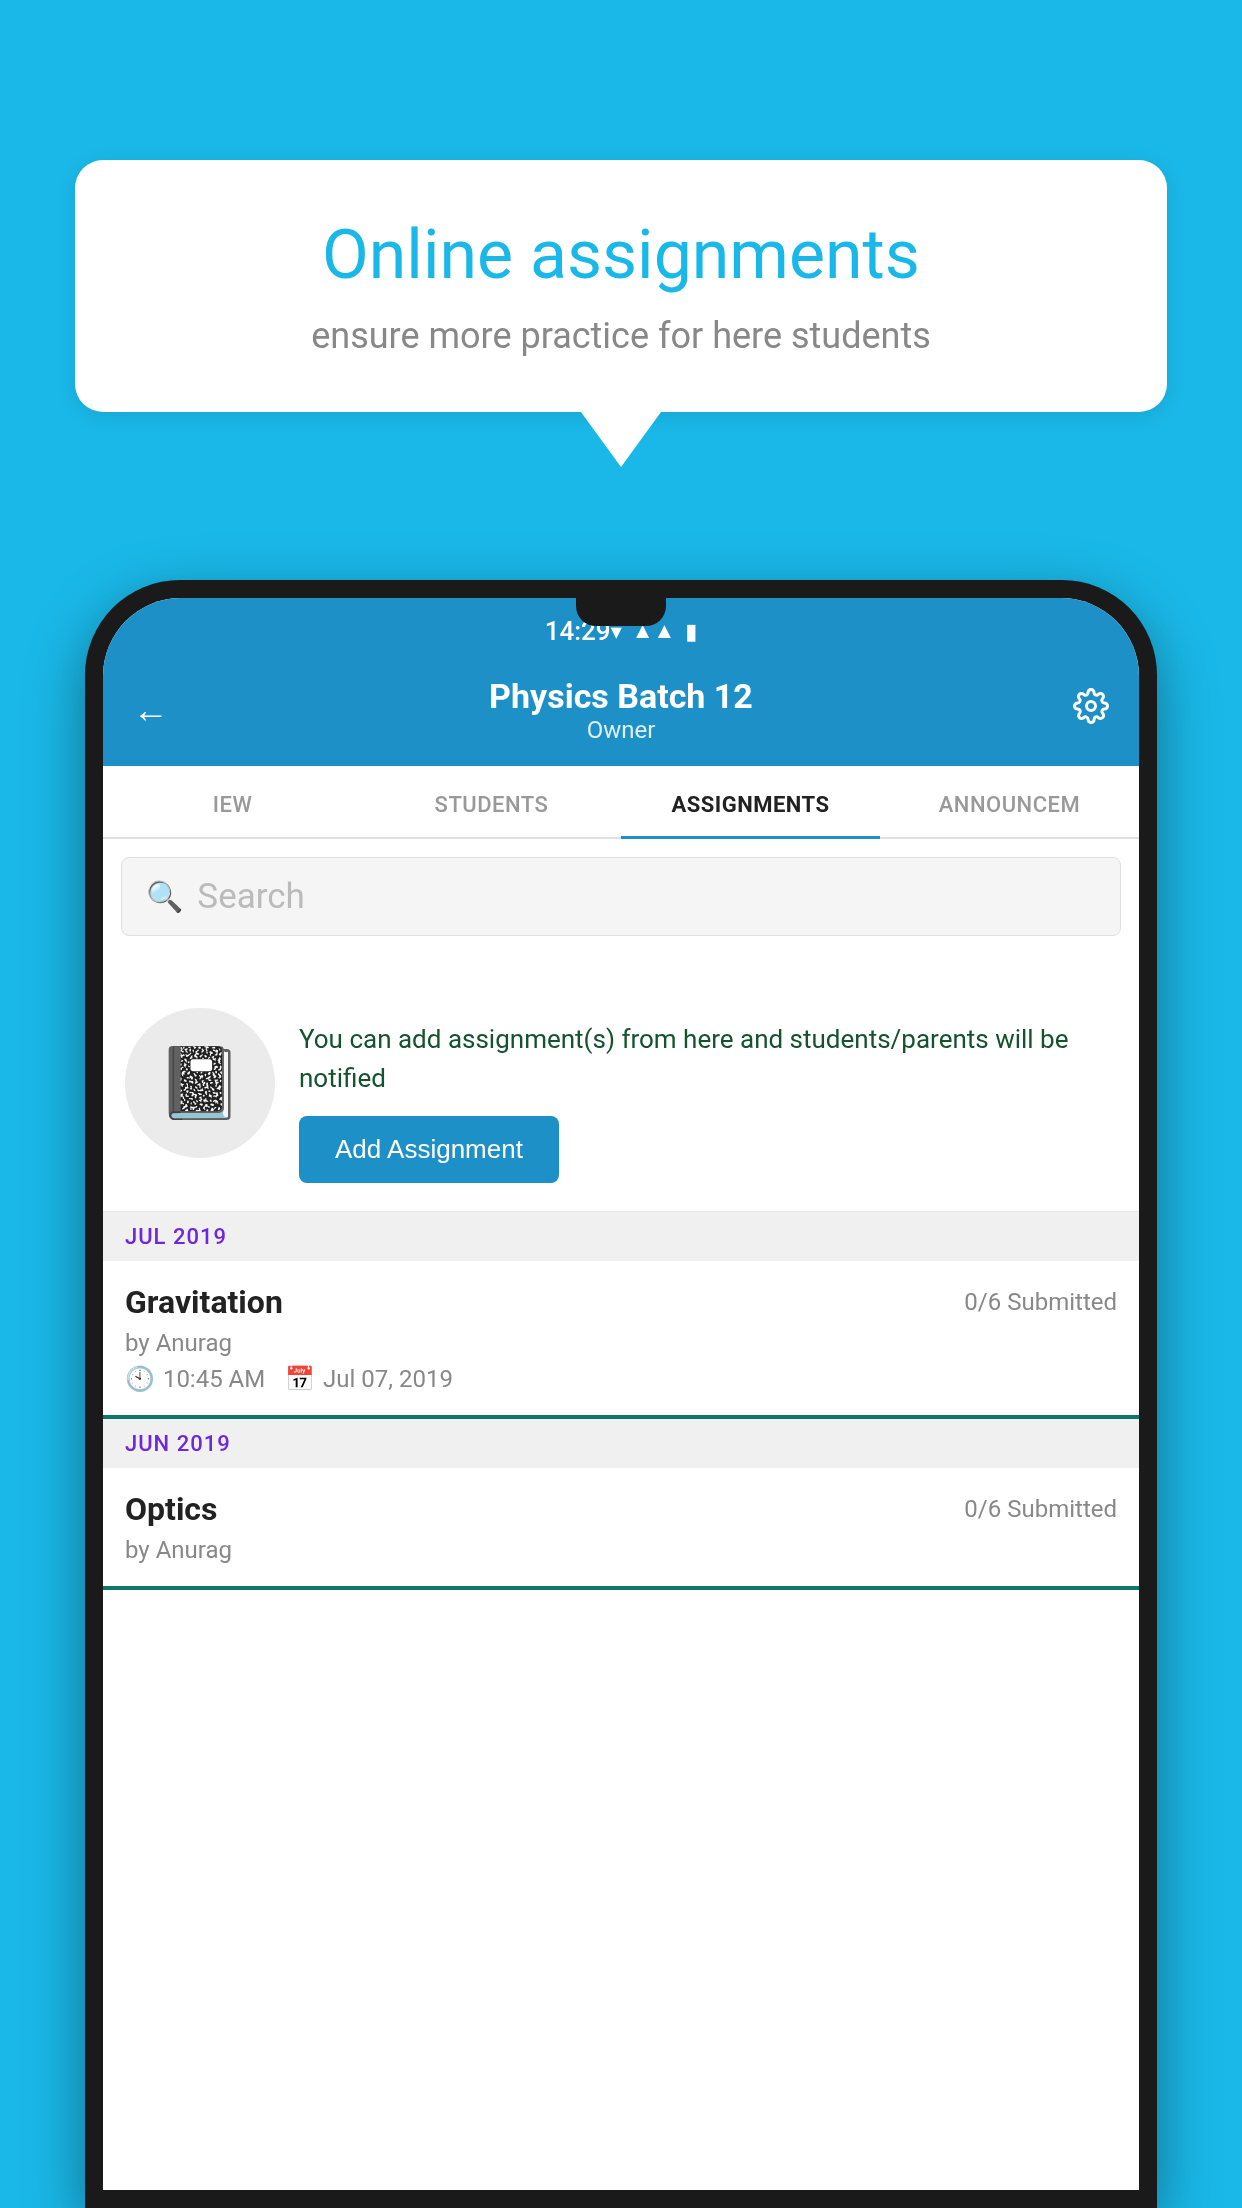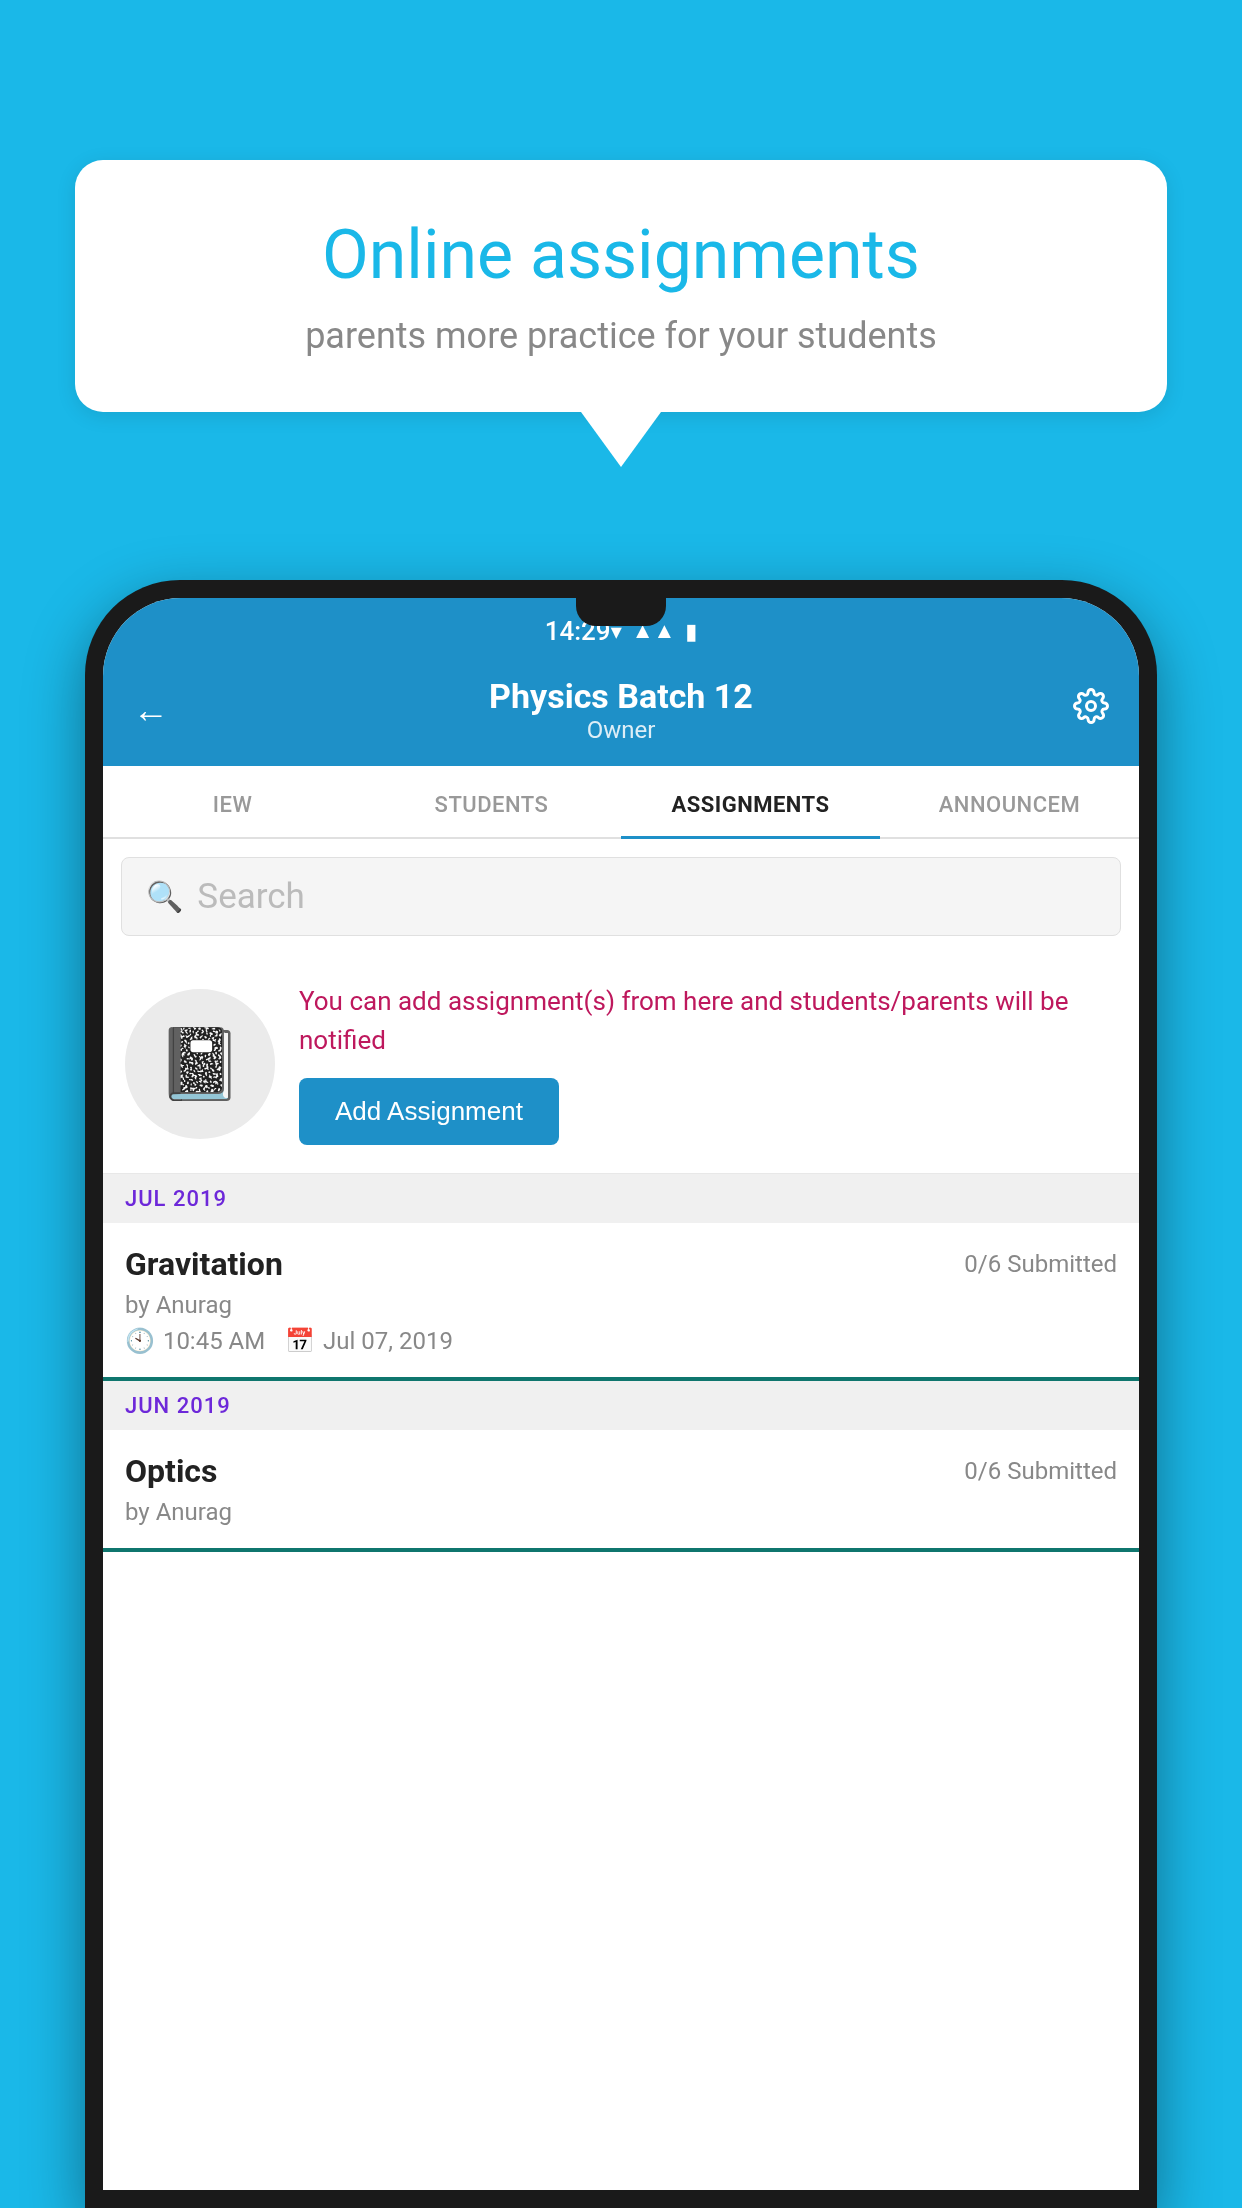--- a/index.html
+++ b/index.html
@@ -237,24 +237,25 @@
 
     .notebook-icon {
       font-size: 70px;
     }
 
     .promo-content {
       flex: 1;
     }
 
     .promo-text {
-      color: #be185d;
+      color: #14532d;
       font-size: 26px;
       line-height: 1.5;
       margin-bottom: 18px;
+      margin-top: 38px;
     }
 
     .add-assignment-btn {
       background: #1e90c8;
       color: white;
       border: none;
       border-radius: 8px;
       padding: 18px 36px;
       font-size: 26px;
       font-weight: 500;
@@ -326,21 +327,21 @@
       font-size: 24px;
       color: #888;
     }
   </style>
 </head>
 <body>
 
 <div class="speech-bubble-container">
   <div class="speech-bubble">
     <div class="speech-bubble-title">Online assignments</div>
-    <div class="speech-bubble-subtitle">parents more practice for your students</div>
+    <div class="speech-bubble-subtitle">ensure more practice for here students</div>
   </div>
   <div class="speech-bubble-tail"></div>
 </div>
 
 <div class="phone-frame">
   <div class="notch"></div>
   <div class="phone-screen">
 
     <div class="status-bar">
       <span class="status-time">14:29</span>

